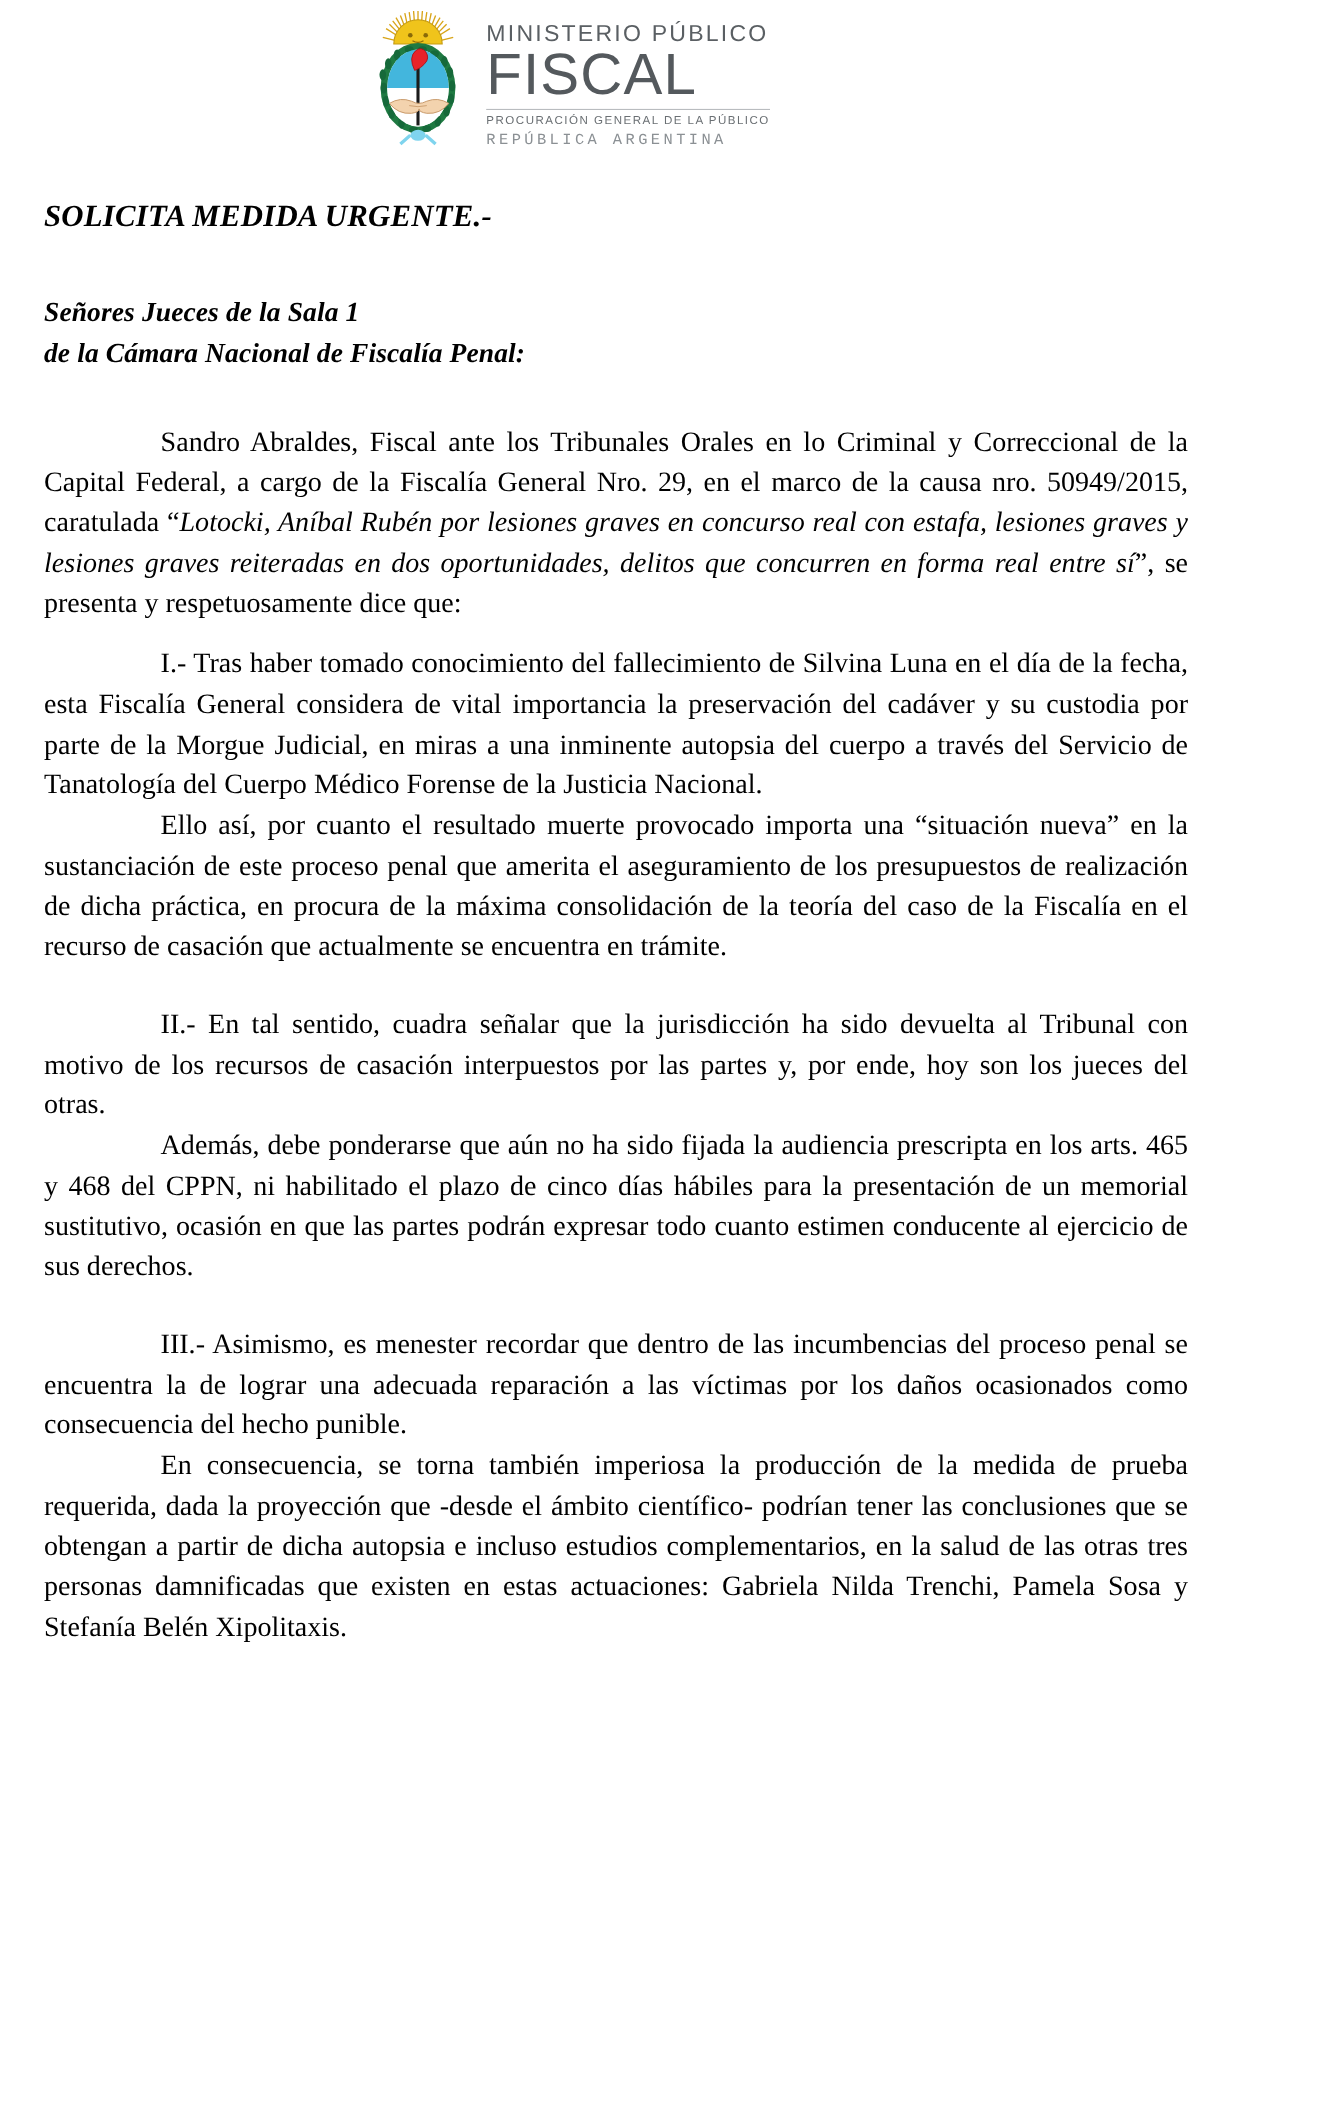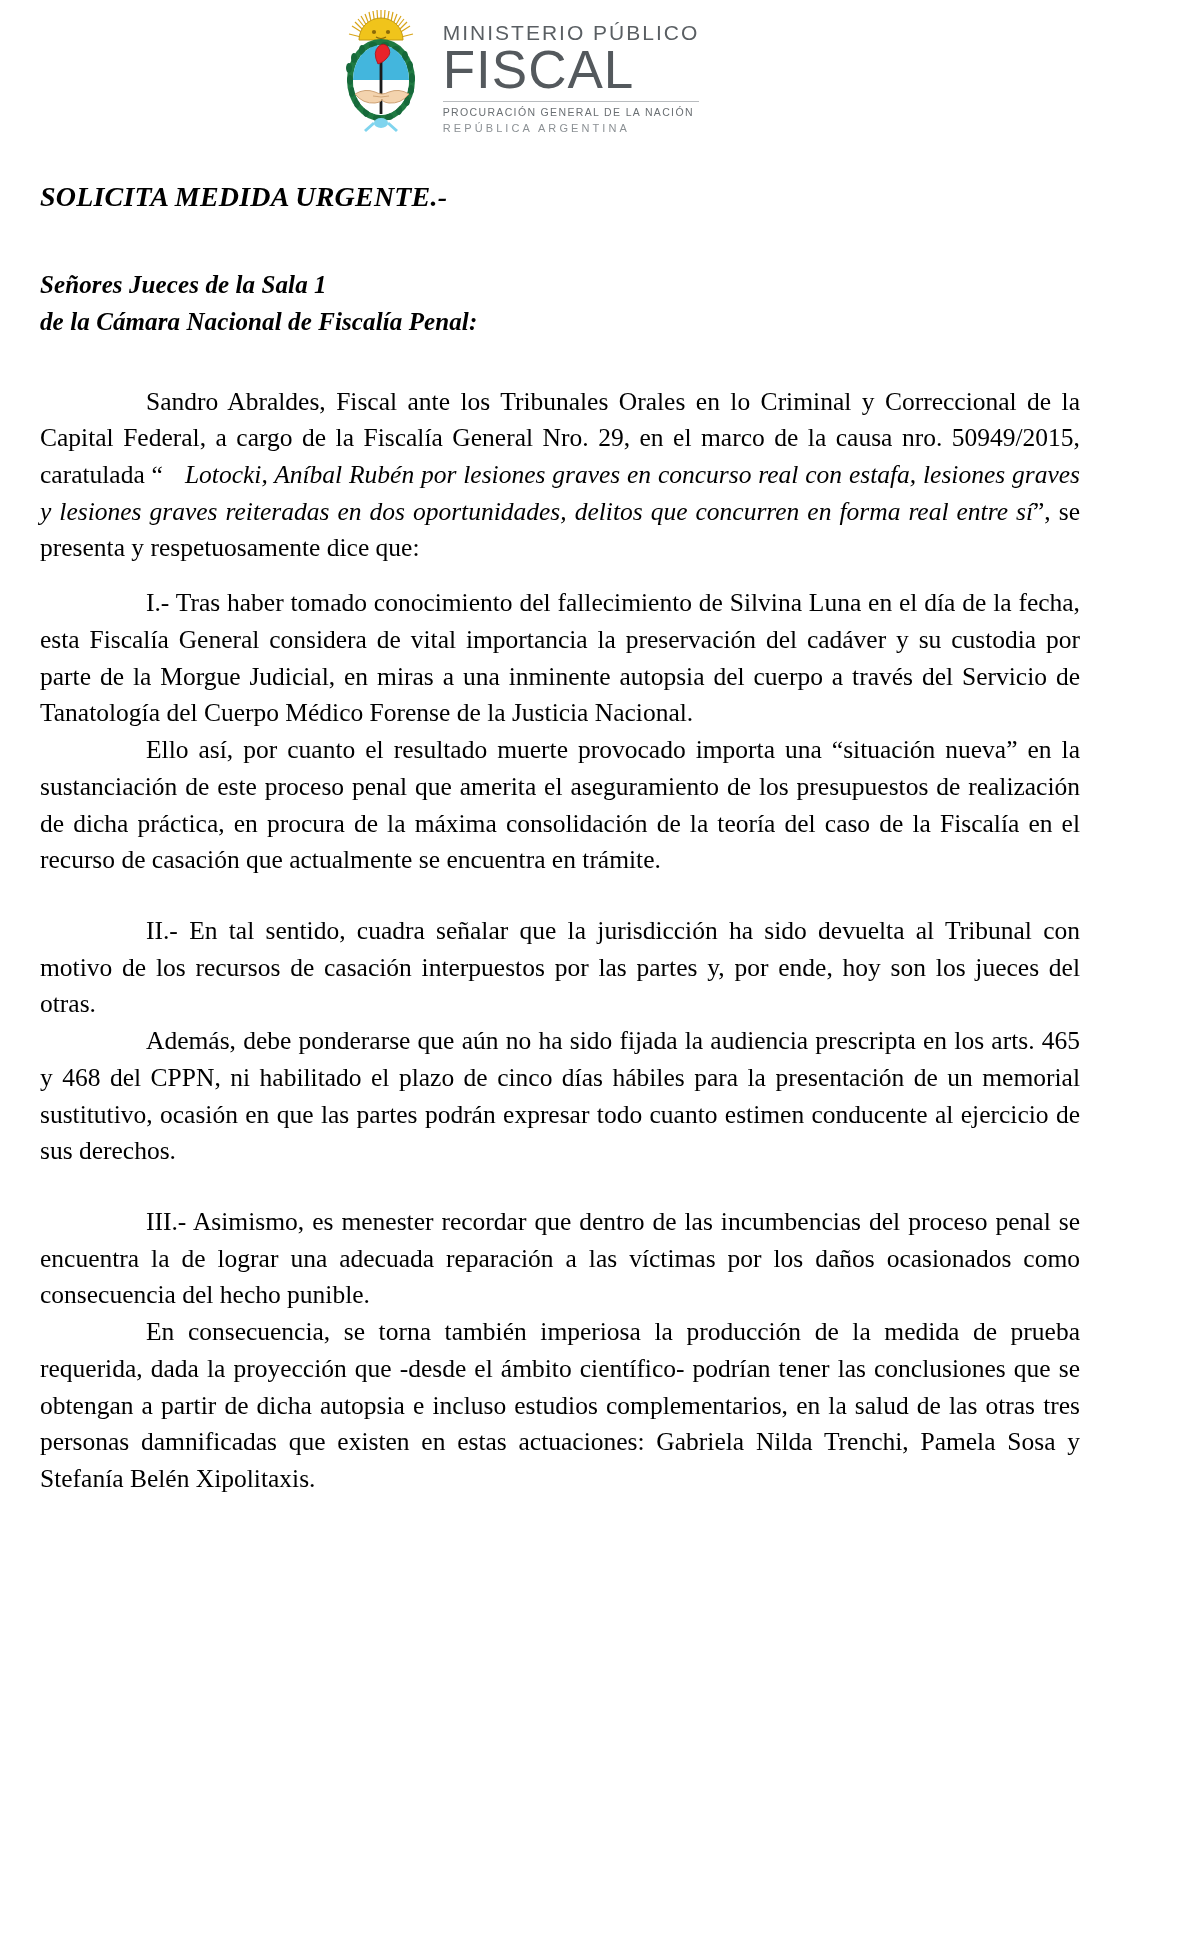--- a/index.html
+++ b/index.html
@@ -74,22 +74,22 @@
   }
   .logo-line3 {
     font-family: "Liberation Sans", sans-serif;
     font-size: 10.5px;
     letter-spacing: 1.35px;
     color: #6a6f73;
     line-height: 1.25;
     white-space: nowrap;
   }
   .logo-line4 {
-    font-family: Liberation Sans, sans-serif;
-    font-size: 11px;
+    font-family: Liberation Mono, monospace;
+    font-size: 14px;
     letter-spacing: 3.1px;
     color: #8b9094;
     line-height: 1.3;
     margin-top: 2px;
     white-space: nowrap;
   }
 
   
   .doc-body {
     margin: 0 auto;
@@ -122,21 +122,21 @@
     font-size: 25.5px;
     line-height: 1.44;
     text-align: justify;
     text-justify: inter-word;
     margin: 0;
     hyphens: none;
   }
   .para.indent { text-indent: 106px; }
   .para.first-block { margin-top: 44px; }
 
-  .para i { font-style: italic; margin-left: 22px; }
+  .para i { font-style: italic; }
 
   .spacer-sm { height: 18px; }
   .spacer-md { height: 34px; }
 </style>
 </head>
 <body>
 
 <div class="page">
 
   <div class="letterhead">
@@ -206,21 +206,21 @@
         <path d="M40 88 q8 2 16 0" stroke="#c89a6a" stroke-width="0.8" fill="none"></path>
 
         <ellipse cx="48" cy="115" rx="7" ry="5" fill="#7fd4ee"></ellipse>
         <path d="M41 115 l-9 8 M55 115 l9 8" stroke="#7fd4ee" stroke-width="3"></path>
       </svg>
 
       <div class="logo-text">
         <div class="logo-line1">MINISTERIO PÚBLICO</div>
         <div class="logo-line2">FISCAL</div>
         <div class="logo-rule"></div>
-        <div class="logo-line3">PROCURACIÓN GENERAL DE LA NACIÓN</div>
+        <div class="logo-line3">PROCURACIÓN GENERAL DE LA PÚBLICO</div>
         <div class="logo-line4">REPÚBLICA ARGENTINA</div>
       </div>
 
     </div>
   </div>
 
   <div class="doc-body">
 
     <div class="heading-solicita">SOLICITA MEDIDA URGENTE.-</div>
 

